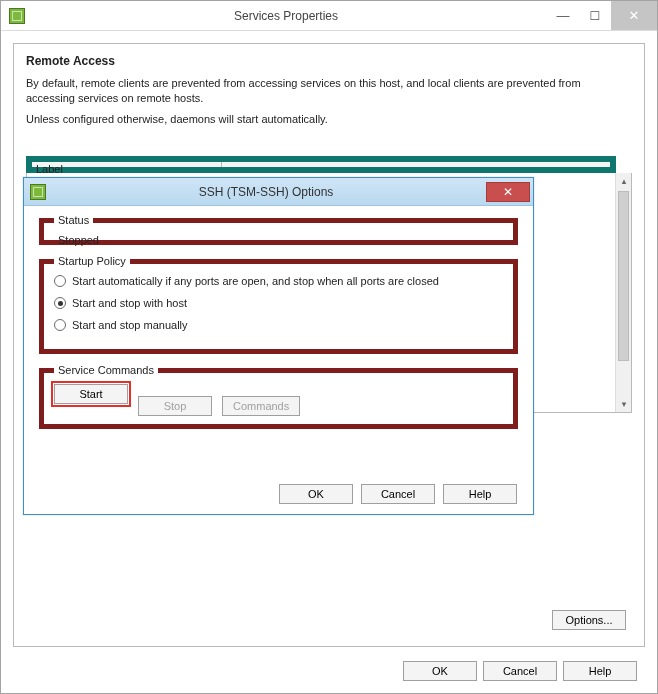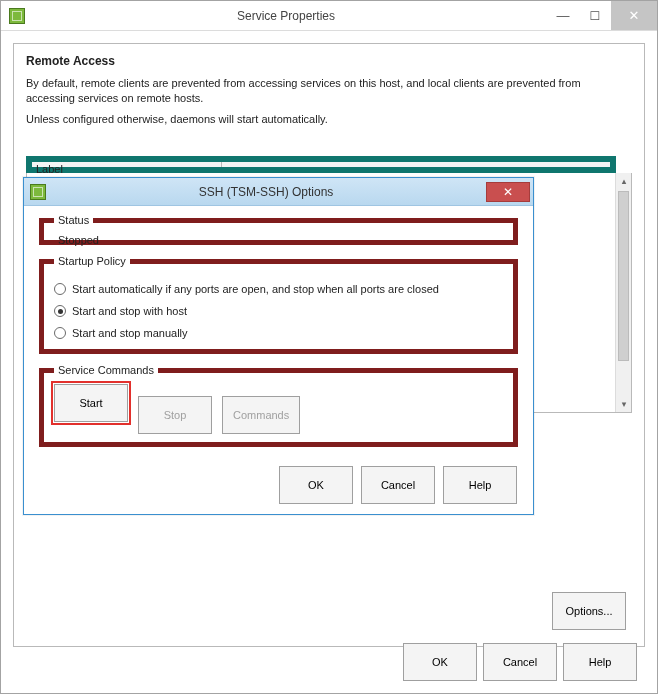--- a/index.html
+++ b/index.html
@@ -89,21 +89,21 @@
     border-left:1px solid #dcdcdc;
   }
   .scroll-arrow { position:absolute; left:0; width:16px; height:16px; display:flex; align-items:center; justify-content:center; color:#666; font-size:9px; }
   .scroll-arrow.up { top:0; }
   .scroll-arrow.down { bottom:0; }
   .scroll-thumb { position:absolute; left:2px; right:2px; top:18px; height:170px; background:#cfcfcf; border:1px solid #bbb; }
   .options-btn {
     position:absolute; right:18px; bottom:16px;
   }
   .btn {
-    min-width:74px; height:38px;
+    min-width:74px; height:20px;
     border:1px solid #9f9f9f;
     background:#f4f4f4;
     font-size:11px;
     display:inline-flex; align-items:center; justify-content:center;
     padding:0 10px;
   }
   .btn:disabled, .btn.disabled { color:#a0a0a0;margin-top:12px; }
   .footer-btns {
     position:absolute; right:20px; bottom:12px;
     display:flex; gap:6px;
@@ -140,21 +140,21 @@
   }
   .modal-body { position:absolute; left:15px; right:15px; top:36px; bottom:42px; }
   fieldset {
     border:5px solid #7f1d1d;
     margin:0 0 10px 0; padding:6px 16px 8px 10px;
     font-size:11px;
   }
   legend { padding:0 4px; font-size:11px; }
   .status-box { height:28px; }
   .status-value { padding:2px 4px; }
-  .radio-row { display:flex; align-items:flex-end; gap:6px; height:20px; margin:2px 0; }
+  .radio-row { display:flex; align-items:flex-start; gap:6px; height:20px; margin:2px 0; }
   .radio-dot {
     width:12px; height:12px; border-radius:50%;
     border:1px solid #6a6a6a; background:#fff; position:relative;
     flex:0 0 12px;
   }
   .radio-dot.sel::after {
     content:""; position:absolute; left:2.5px; top:2.5px;
     width:5px; height:5px; border-radius:50%; background:#333;
   }
   .cmd-row { display:flex; gap:10px; padding-top:2px; }
@@ -164,21 +164,21 @@
     display:flex; gap:8px;
   }
 </style>
 </head>
 <body>
 
 <div class="parent-window">
 
   <div class="title-bar">
     <div class="app-icon"></div>
-    <div class="title-text">Service Properties</div>
+    <div class="title-text">Services Properties</div>
     <div class="win-btns">
       <div class="win-btn">—</div>
       <div class="win-btn max">☐</div>
       <div class="win-btn close">✕</div>
     </div>
   </div>
 
   <div class="parent-body">
     <div class="section-heading">Remote Access</div>
     <div class="desc-text">By default, remote clients are prevented from accessing services on this host, and local clients are prevented from accessing services on remote hosts.</div>

